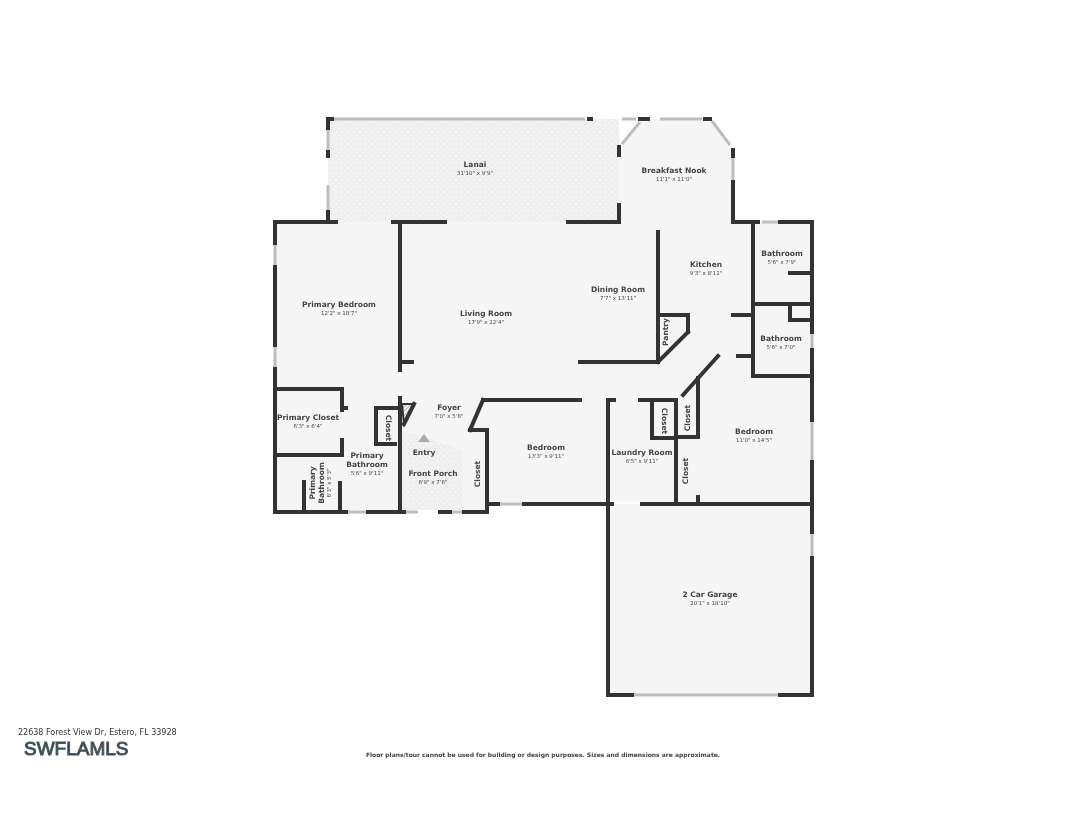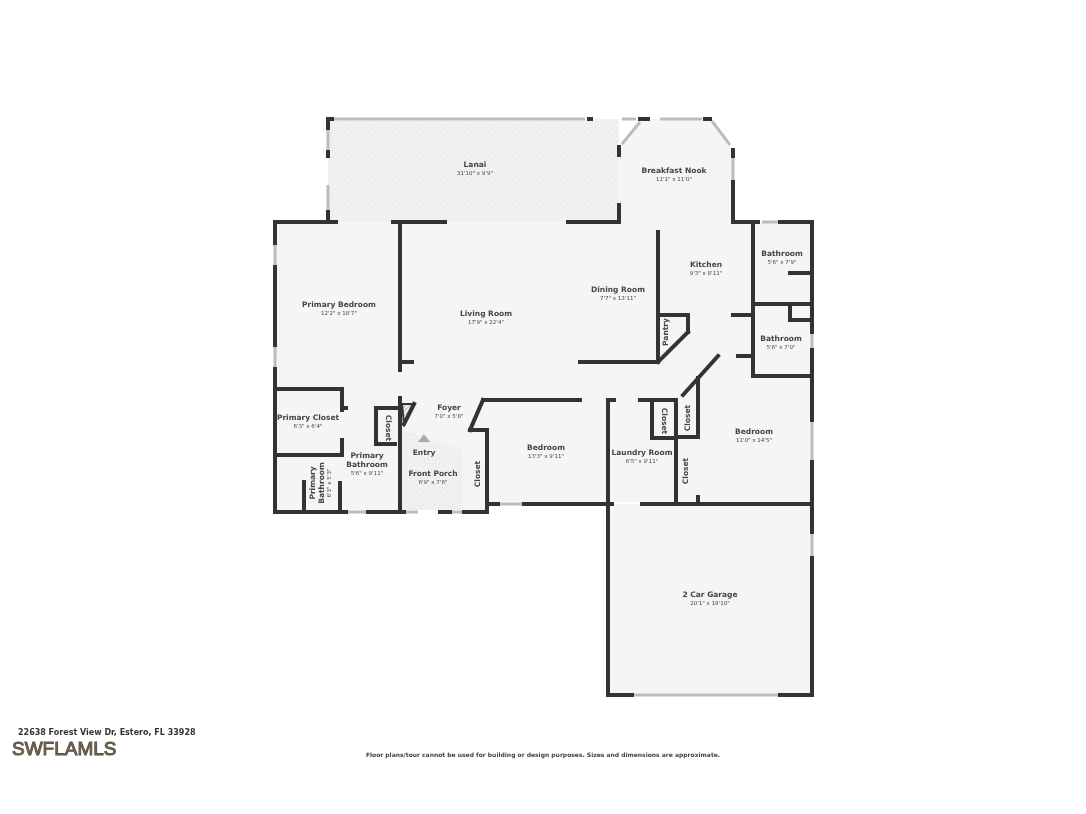--- a/index.html
+++ b/index.html
@@ -3,22 +3,22 @@
 <meta charset="utf-8">
 <style>
   html, body { margin: 0; padding: 0; background: #ffffff; }
   body { width: 1086px; height: 814px; position: relative; overflow: hidden; font-family: "DejaVu Sans", sans-serif; }
   #plan { position: absolute; left: 0; top: 0; width: 1086px; height: 814px; }
   .room-fill { fill: #f5f5f5; }
   .wall { stroke: #333333; stroke-width: 4; fill: none; stroke-linecap: square; }
   .win { stroke: #bdbdbd; stroke-width: 3; fill: none; }
   .rname { font-family: "DejaVu Sans", sans-serif; font-size: 7.5px; font-weight: bold; fill: #444444; text-anchor: middle; }
   .rdim { font-family: "DejaVu Sans", sans-serif; font-size: 5.5px; fill: #444444; text-anchor: middle; }
-  .address { position: absolute; left: 18px; top: 728px; font-size: 8px; font-weight: bold; color: #333; }
-  .logo { position: absolute; left: 12px; top: 738px; font-family: "Liberation Sans", sans-serif; font-size: 19px; color: #a16207; -webkit-text-stroke: 1px #555; letter-spacing: 0px; }
+  .address { position: absolute; left: 18px; top: 728px; font-size: 8px; font-weight: normal; color: #333; }
+  .logo { position: absolute; left: 24px; top: 738px; font-family: "Liberation Sans", sans-serif; font-size: 19px; color: #0c4a6e; -webkit-text-stroke: 1px #555; letter-spacing: 0px; }
   .disclaimer { position: absolute; left: 0; width: 1086px; top: 751px; text-align: center; font-size: 6px; font-weight: bold; color: #444; }
 </style>
 </head>
 <body>
 
 <svg id="plan" viewBox="0 0 1086 814" xmlns="http://www.w3.org/2000/svg">
   <defs>
     <pattern id="tile" width="6" height="6" patternUnits="userSpaceOnUse">
       <rect width="6" height="6" fill="#f3f3f3"></rect>
       <circle cx="3" cy="3" r="2.2" fill="none" stroke="#e2e2e2" stroke-width="0.6"></circle>

